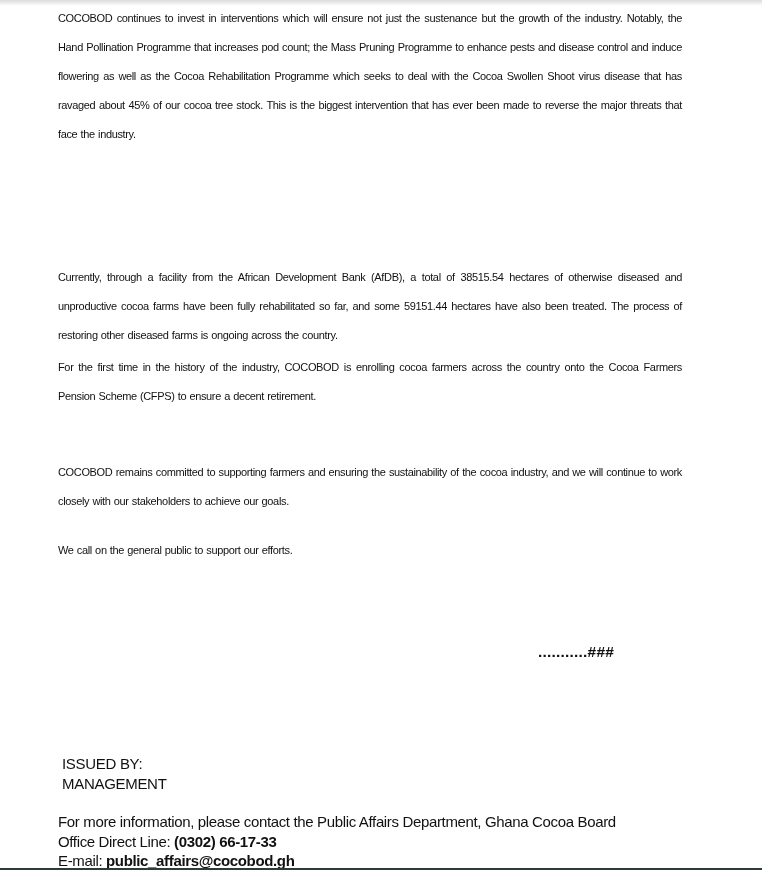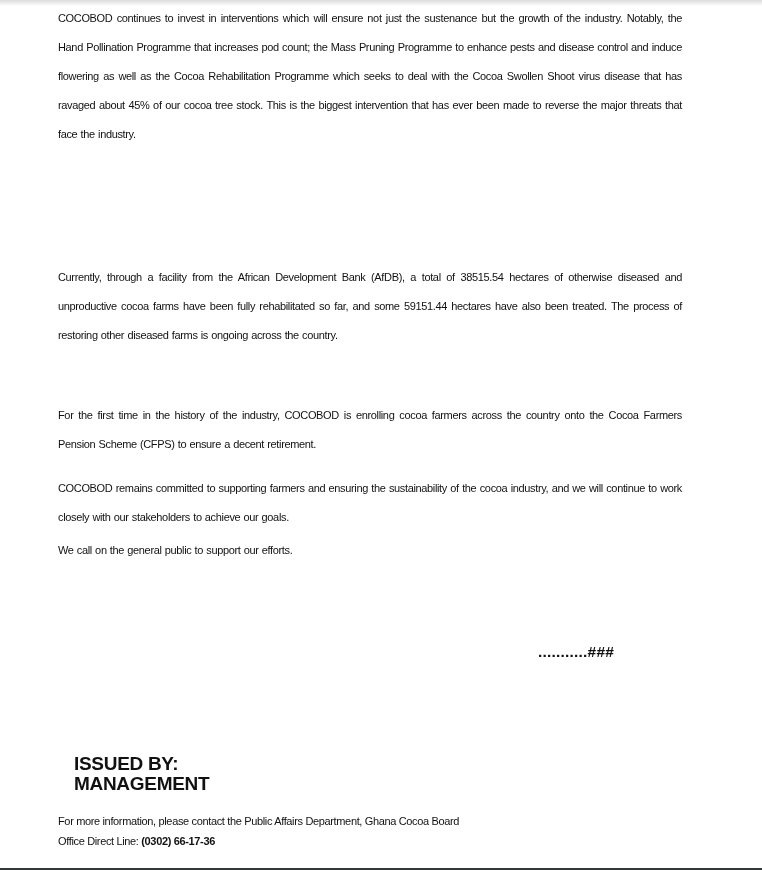--- a/index.html
+++ b/index.html
@@ -36,45 +36,45 @@
     .para {
       margin: 0;
       font-size: 11px;
       line-height: 29px;
       text-align: justify;
       letter-spacing: -0.35px;
       word-spacing: 0.5px;
     }
     .p1 { position: absolute; top: 2px; left: 0; width: 624px; }
     .p2 { position: absolute; top: 219px; left: 0; width: 624px; margin-top: 42px; }
-    .p3 { position: absolute; top: 351px; left: 0; width: 624px; margin-top: 48px; }
-    .p4 { position: absolute; top: 472px; left: 0; width: 624px; }
+    .p3 { position: absolute; top: 351px; left: 0; width: 624px; }
+    .p4 { position: absolute; top: 456px; left: 0; width: 624px; }
     .p5 { position: absolute; top: 534px; left: 0; width: 624px; }
     .end-mark {
       position: absolute;
       left: 480px;
       top: 641px;
       font-size: 15.5px;
       font-weight: bold;
       letter-spacing: 0.2px;
     }
     .issued {
       position: absolute;
-      left: 16px;
+      left: 4px;
       top: 752px;
-      font-size: 19px;
-      font-weight: bold;
+      font-size: 15px;
+      font-weight: normal;
       line-height: 20px;
       letter-spacing: -0.3px;
     }
     .contact {
       position: absolute;
       left: 0;
       top: 810px;
-      font-size: 11px;
+      font-size: 15px;
       line-height: 19.5px;
       letter-spacing: -0.35px;
       white-space: nowrap;
     }
     .contact b { font-weight: bold; }
   </style>
 </head>
 <body>
 
 <div class="top-shadow"></div>
@@ -88,17 +88,18 @@
 
   <div class="end-mark">...........###</div>
 
   <div class="issued">
     <div>ISSUED BY:</div>
     <div>MANAGEMENT</div>
   </div>
 
   <div class="contact">
     <div>For more information, please contact the Public Affairs Department, Ghana Cocoa Board</div>
-    <div><span>Office Direct Line: </span><b>(0302) 66-17-36</b></div>
+    <div><span>Office Direct Line: </span><b>(0302) 66-17-33</b></div>
+    <div><span>E-mail: </span><b>public_affairs@cocobod.gh</b></div>
   </div>
 </div>
 
 <div class="bottom-bar"></div>
 
 </body></html>

